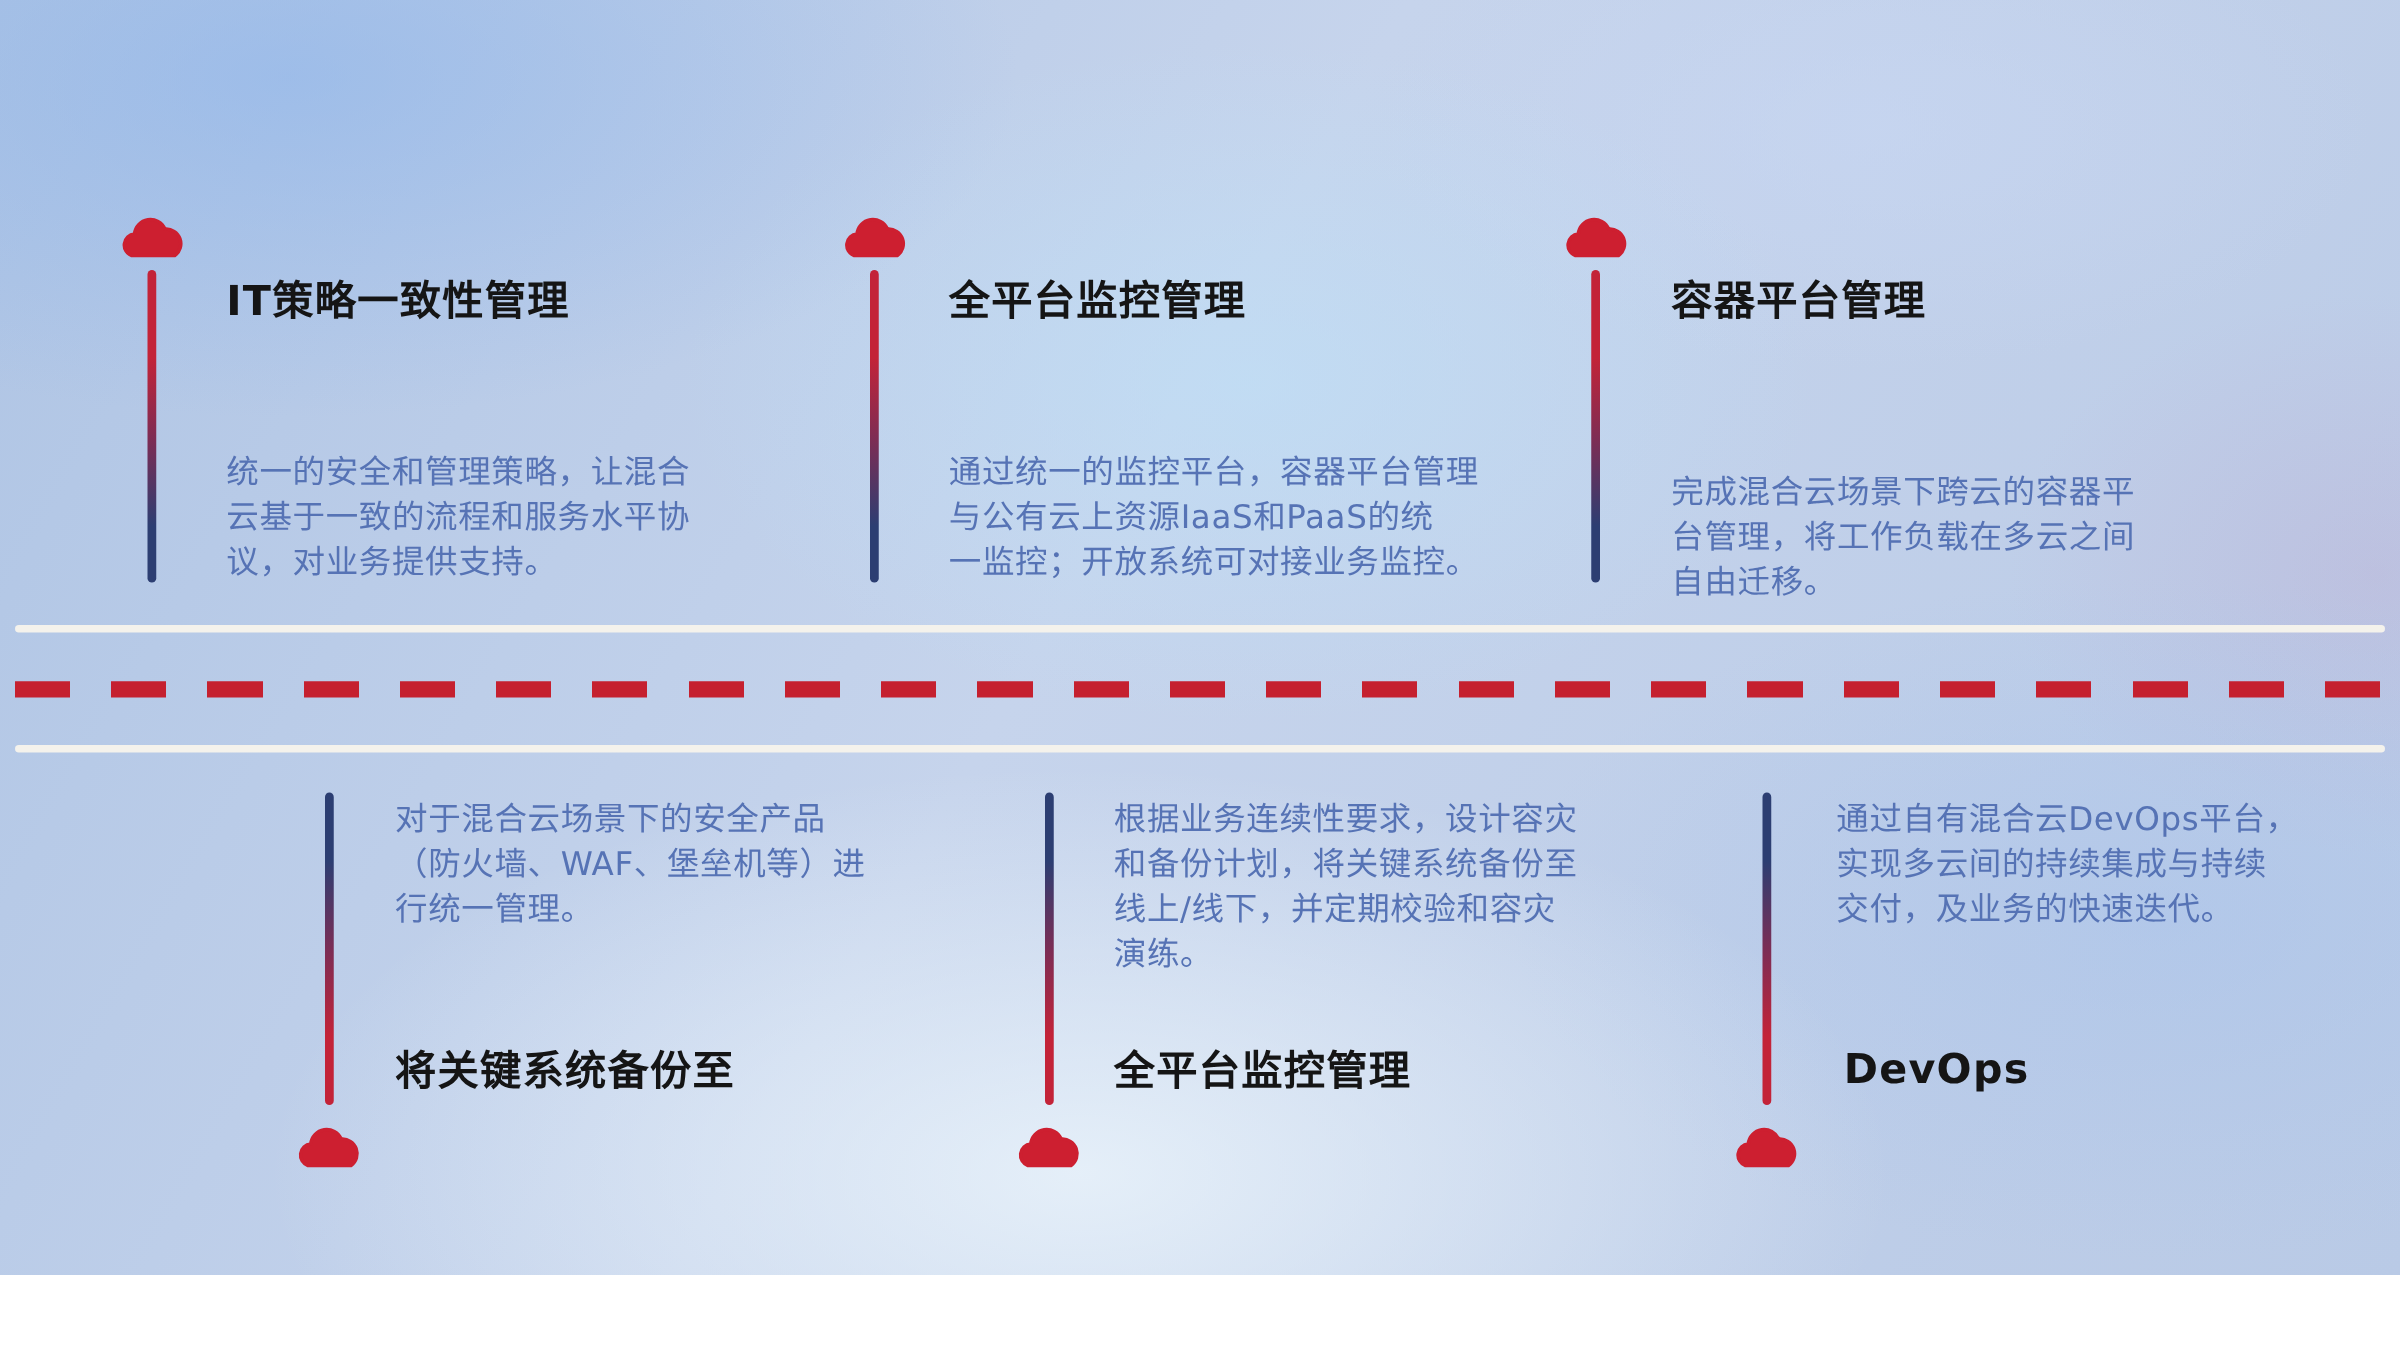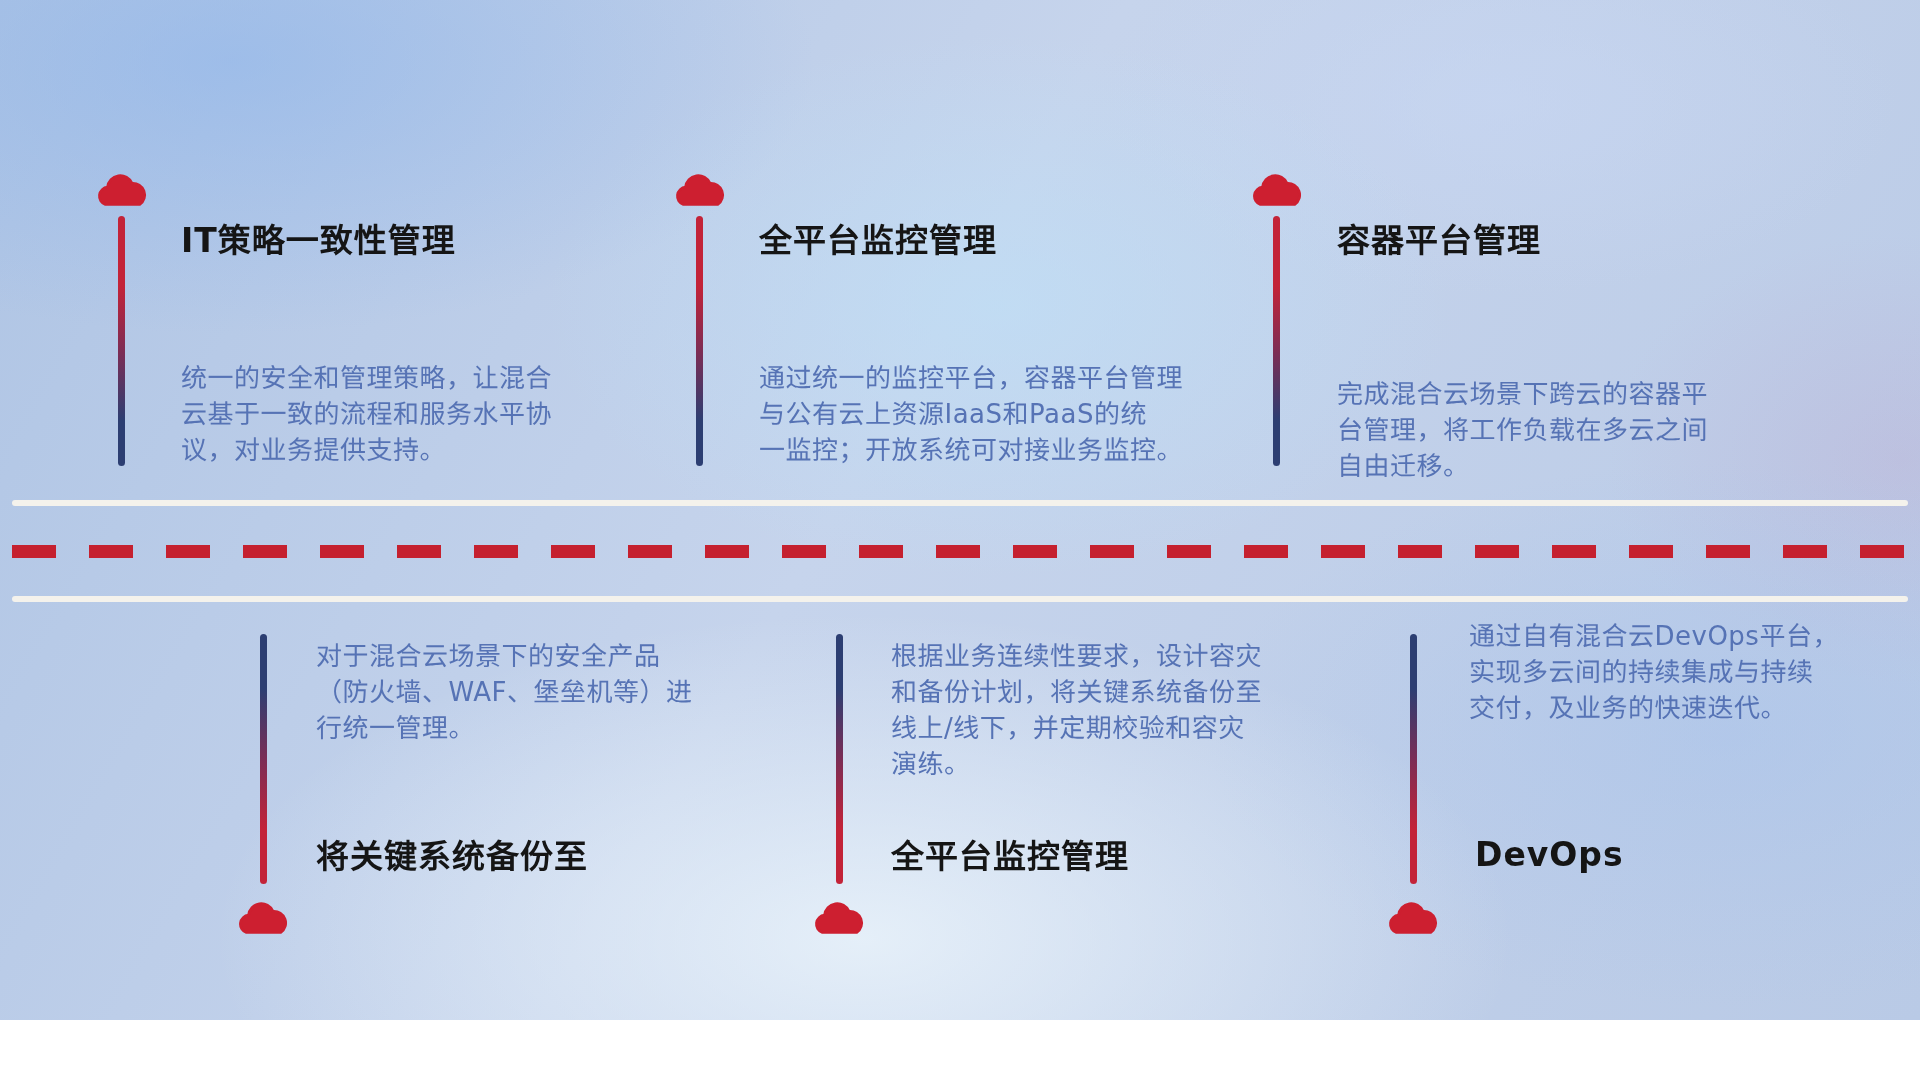--- a/index.html
+++ b/index.html
@@ -104,19 +104,19 @@
 线上/线下，并定期校验和容灾
 演练。</p>
     <h2 class="title" style="left:891px;top:838px">全平台监控管理</h2>
   </div>
 
   <div>
     <div class="stem up" style="left:1410px;top:634px;height:250px"></div>
     <svg class="cloud" style="left:1385px;top:898px" viewBox="0 0 100 72">
         <path d="M20 62 A16 16 0 0 1 24 31 A23 23 0 0 1 68 24 A21 21 0 0 1 82 62 Z"></path>
       </svg>
-    <p class="desc" style="left:1469px;top:618px">通过自有混合云DevOps平台，
+    <p class="desc" style="left:1469px;top:638px">通过自有混合云DevOps平台，
 实现多云间的持续集成与持续
 交付，及业务的快速迭代。</p>
     <h2 class="title" style="left:1475px;top:836px">DevOps</h2>
   </div>
 
 </div>
 
 </body></html>

